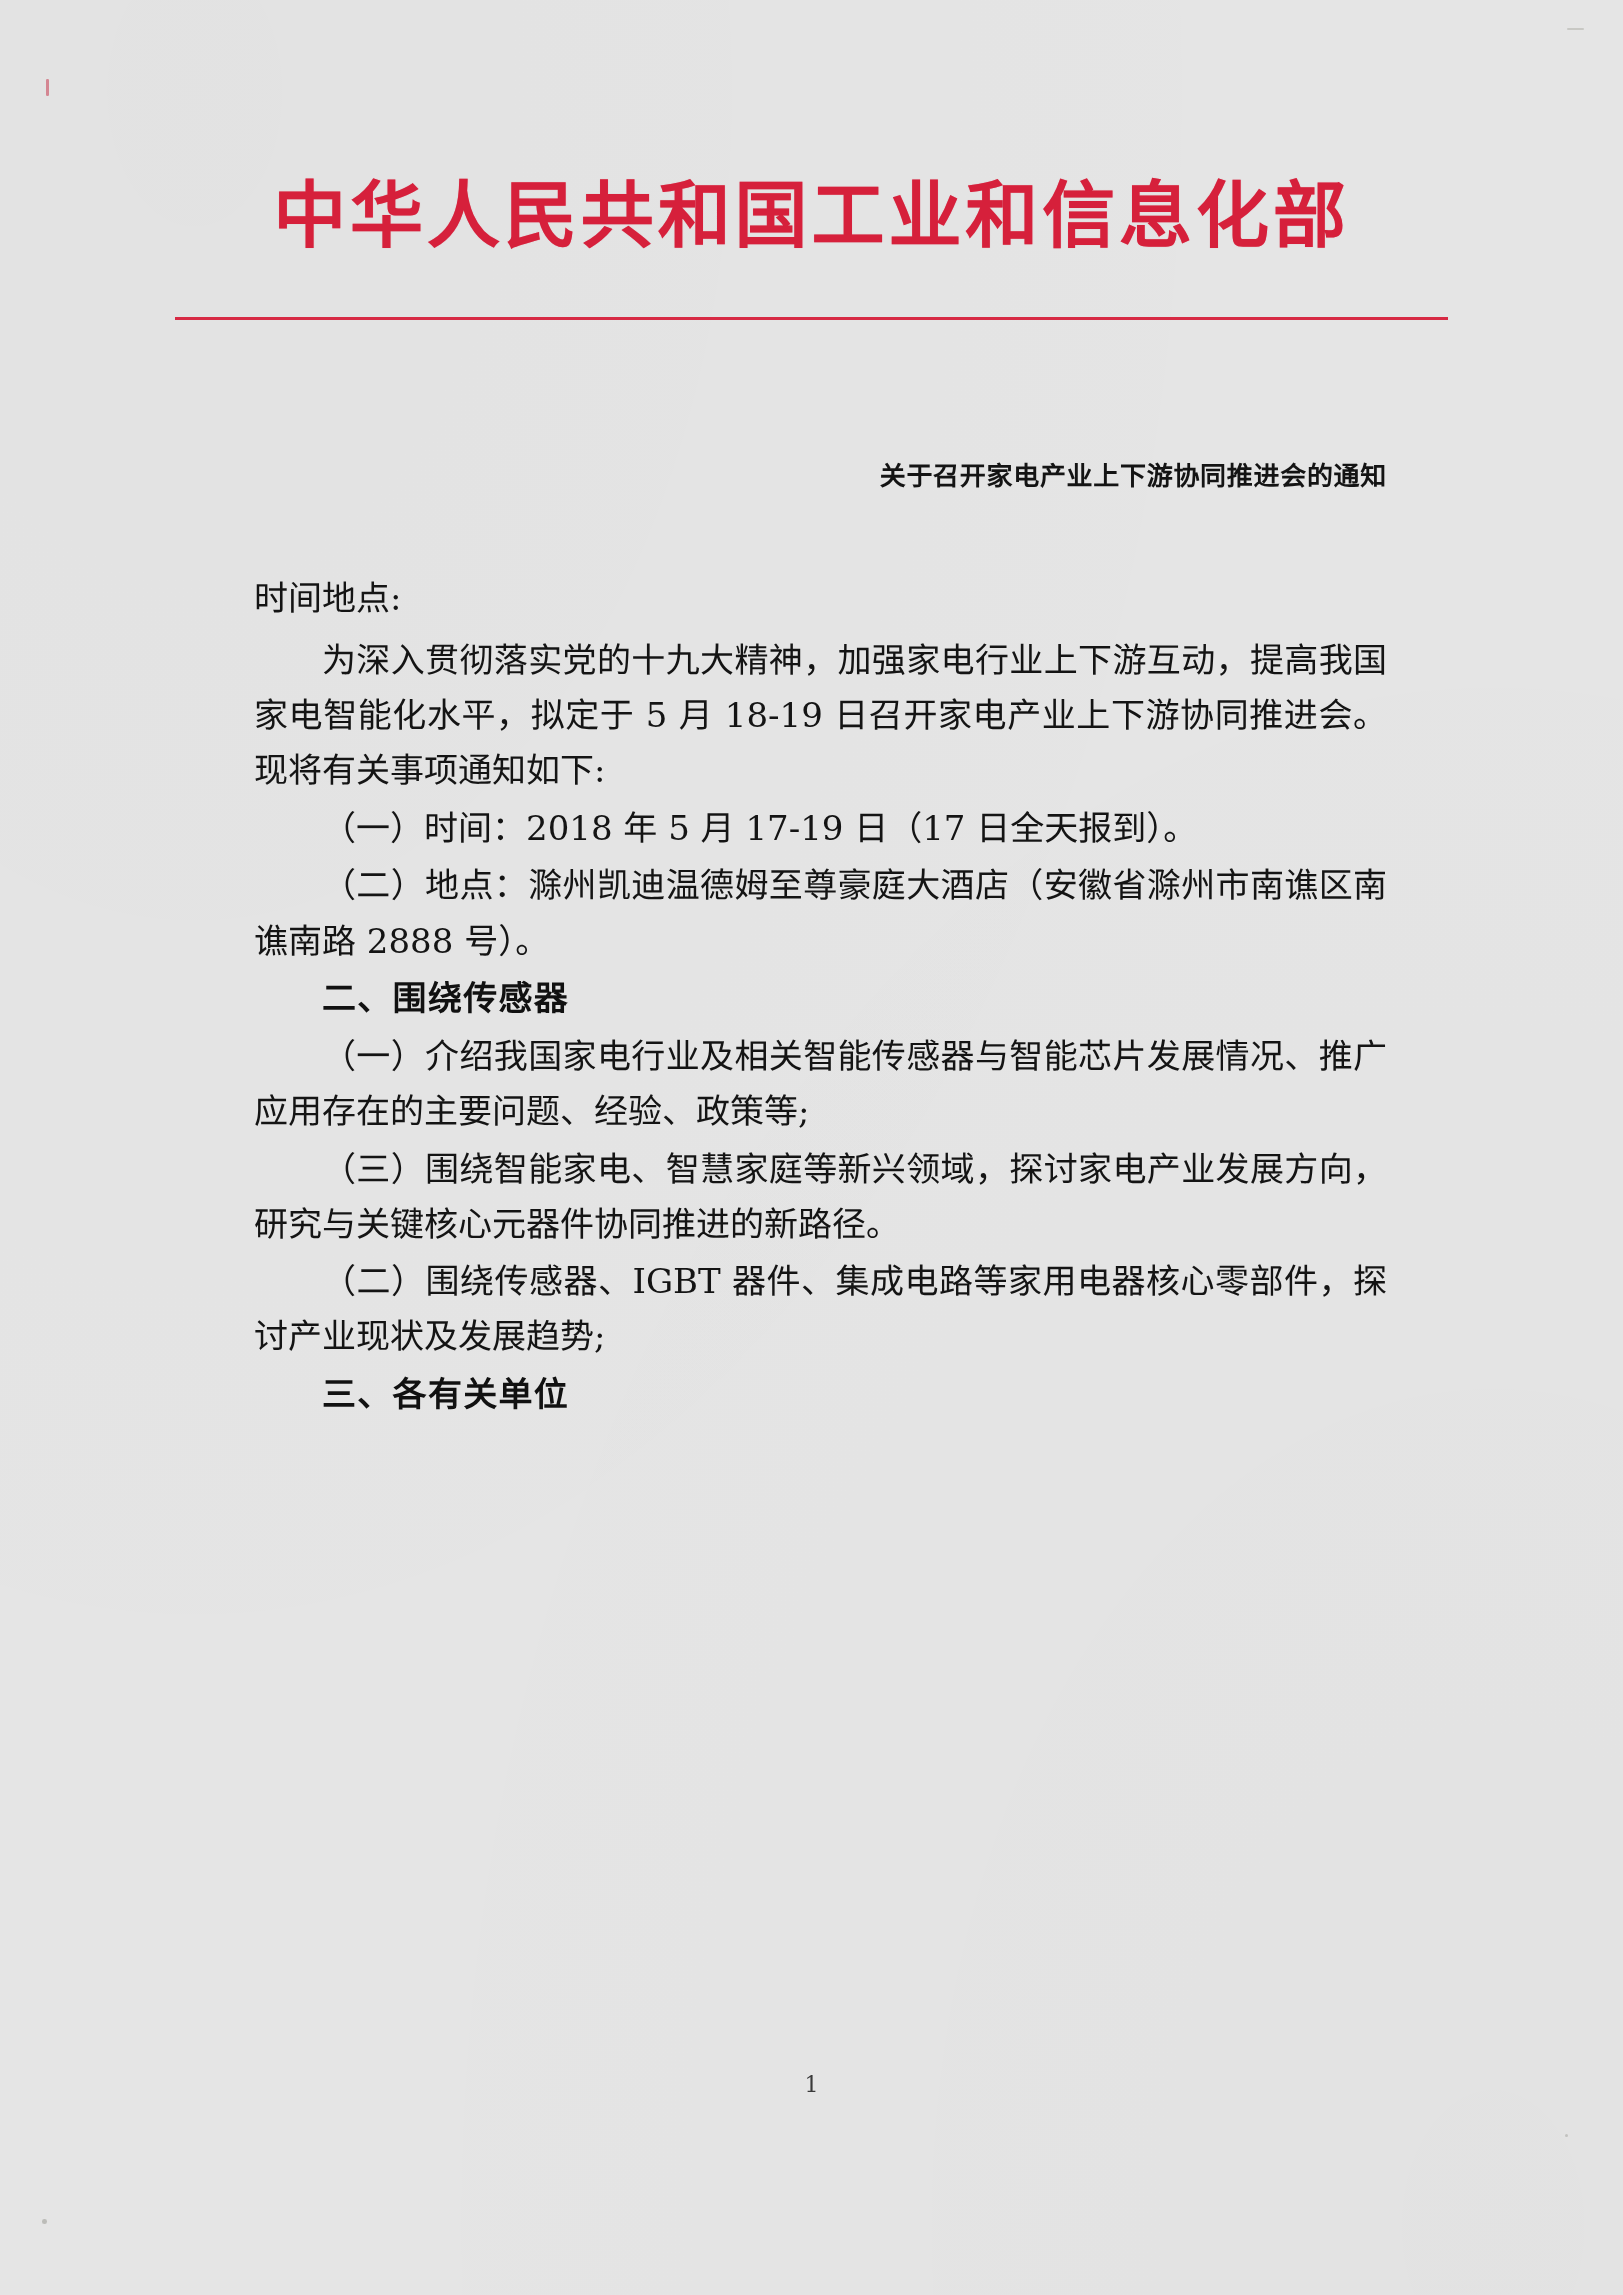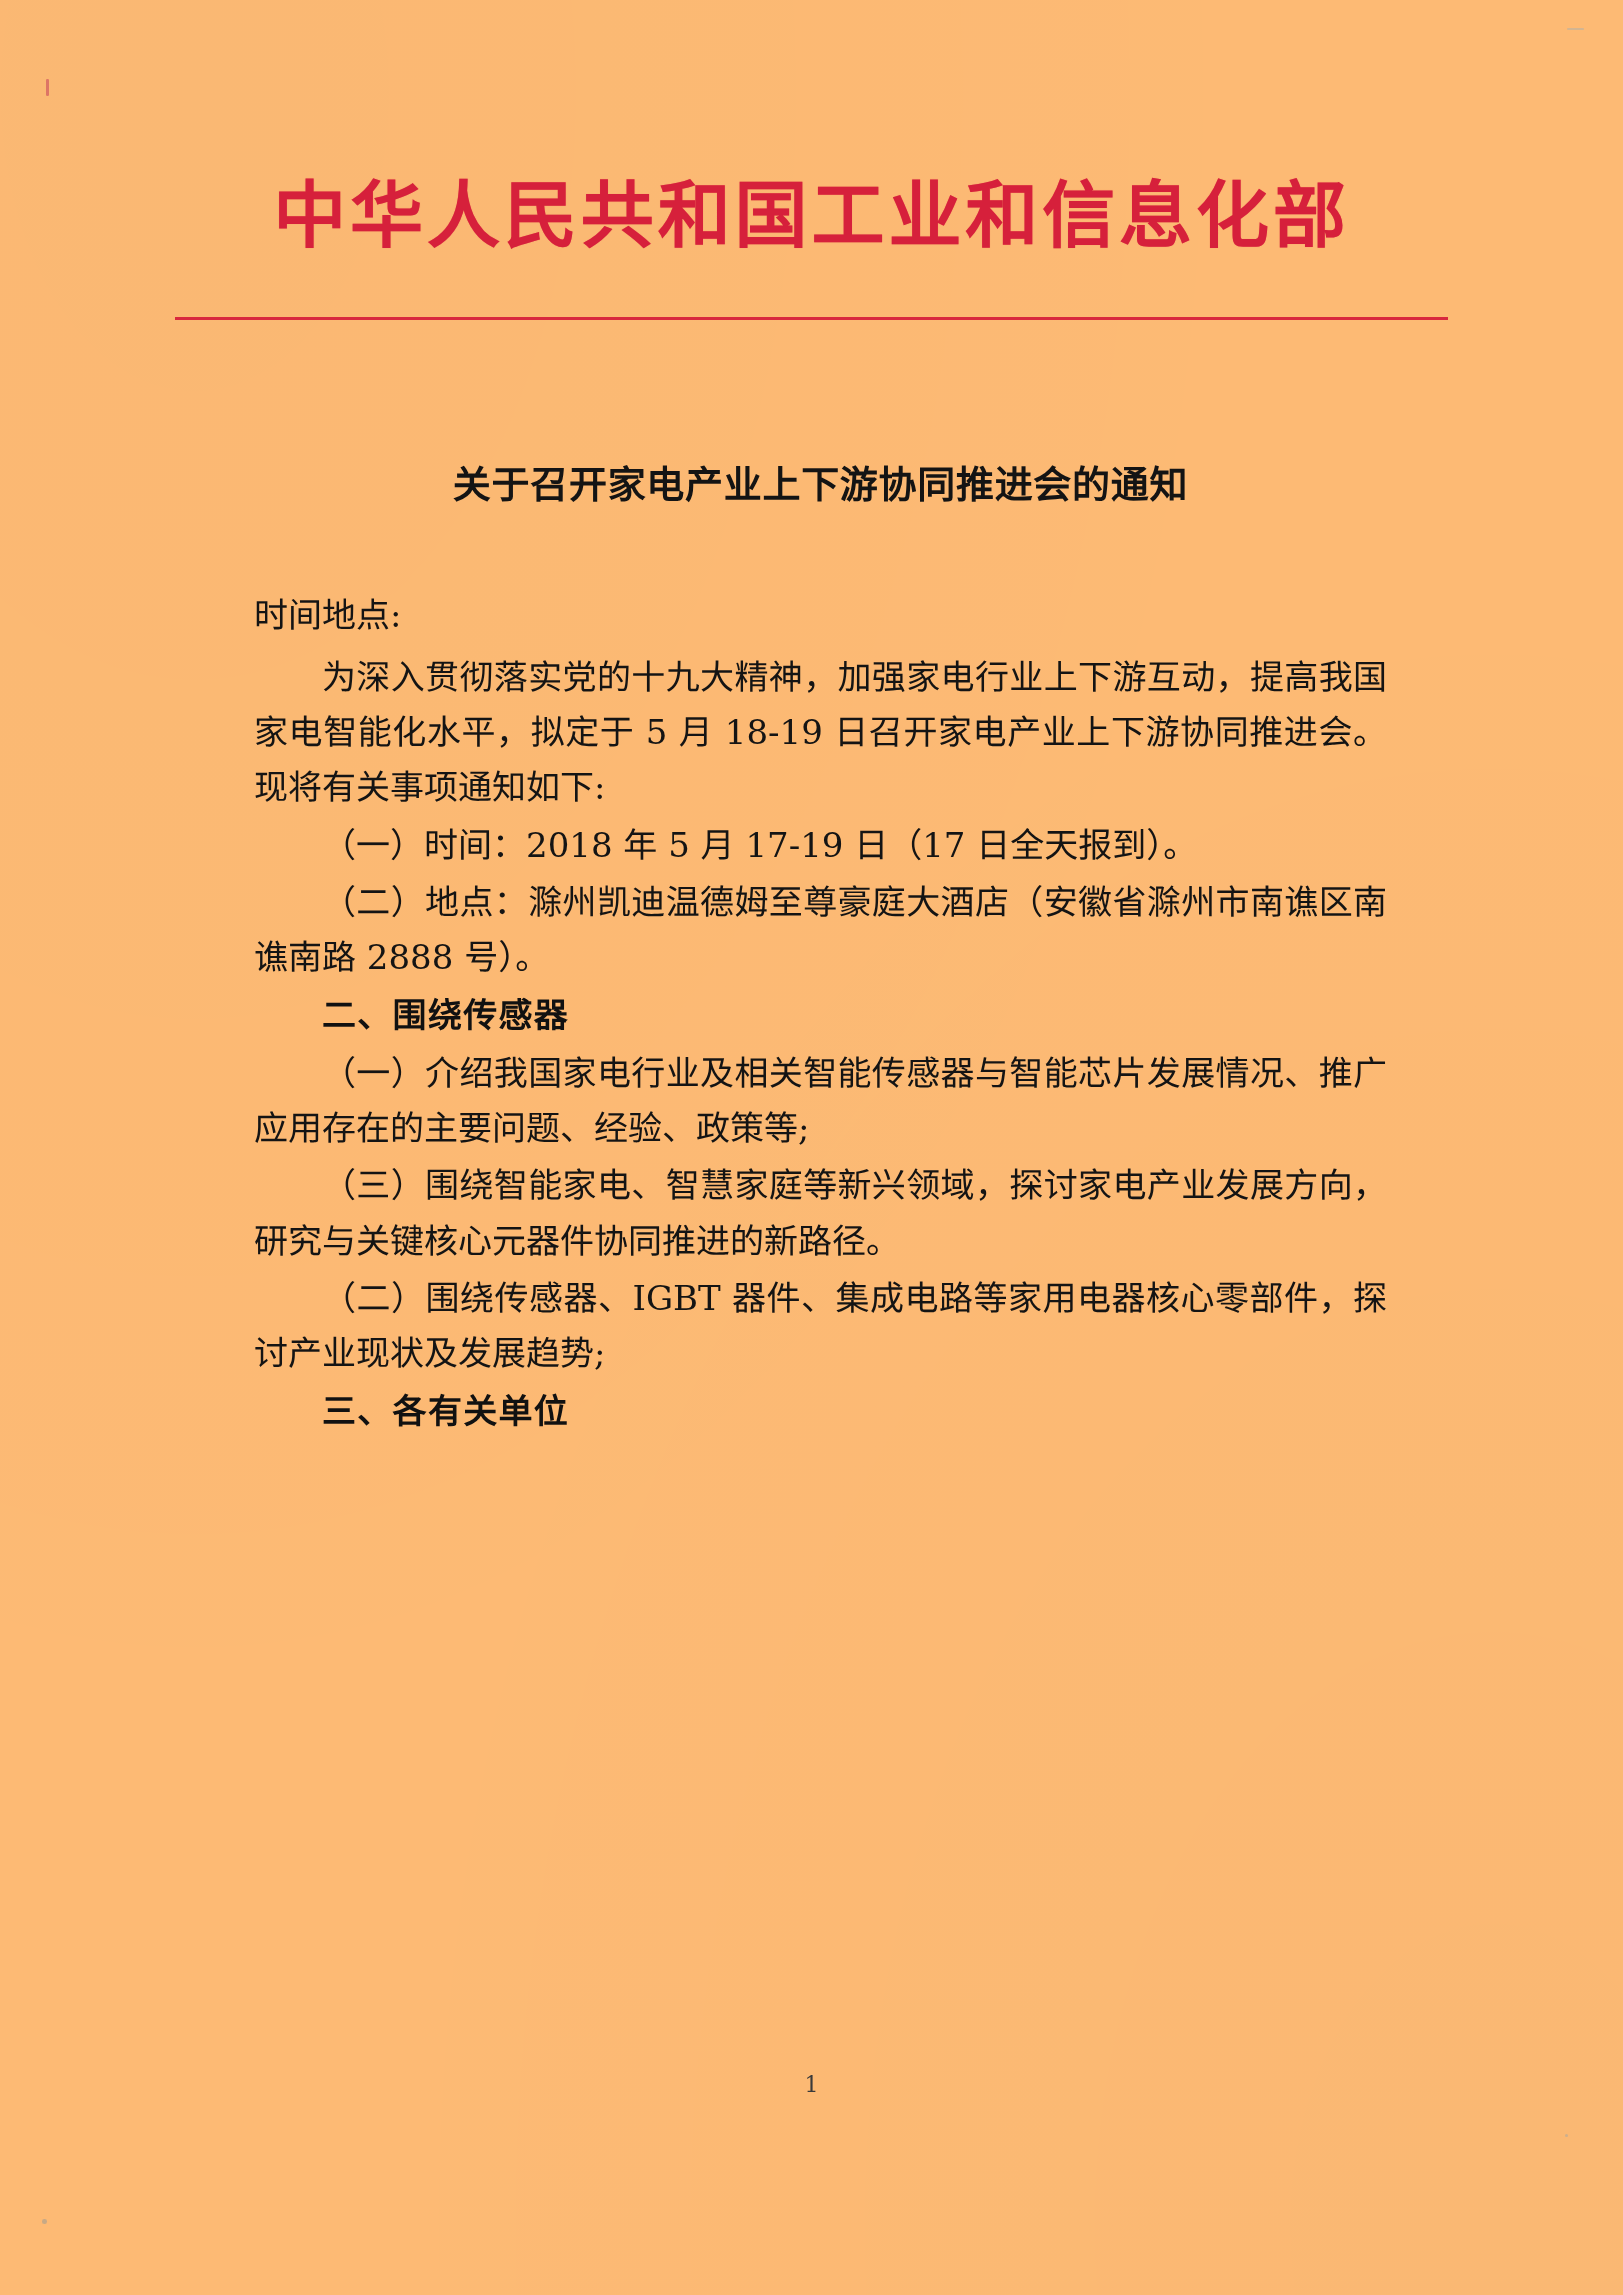--- a/index.html
+++ b/index.html
@@ -13,21 +13,21 @@
     position: relative;
     font-family: "DejaVu Serif", "Liberation Serif", serif;
     color: #1a1a1a;
     overflow: hidden;
   }
 
   
   .page {
     position: absolute;
     inset: 0;
-    background: #fdba74;
+    background: #e5e5e5;
   }
 
   .paper-noise {
     position: absolute;
     inset: 0;
     pointer-events: none;
     background:
       radial-gradient(ellipse at 12% 4%, rgba(0,0,0,0.012), rgba(0,0,0,0) 60%),
       radial-gradient(ellipse at 92% 97%, rgba(0,0,0,0.012), rgba(0,0,0,0) 60%);
   }
@@ -74,22 +74,22 @@
 
   
   .doc {
     position: absolute;
     left: 254px;
     right: 236px;
     top: 458px;
   }
 
   .doc-title {
-    text-align: center;
-    font-size: 38px;
+    text-align: right;
+    font-size: 26px;
     font-weight: 700;
     letter-spacing: 0.7px;
     line-height: 1.4;
     margin: 0 0 77px 0;
     color: #141414;
   }
 
   .salutation {
     font-size: 34px;
     line-height: 1.62;

